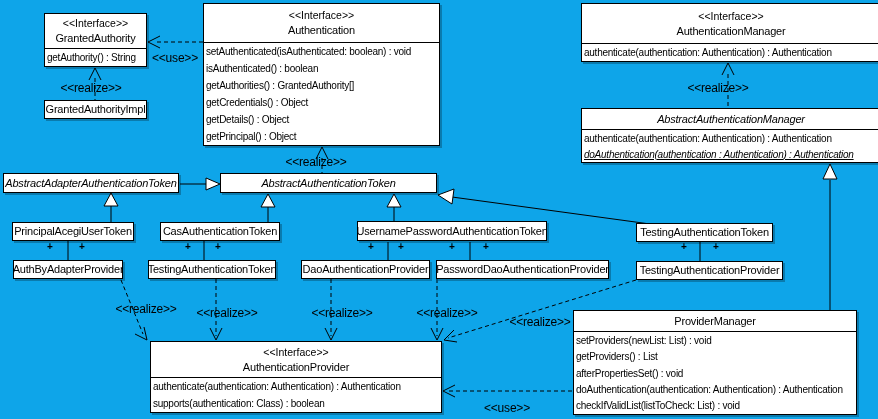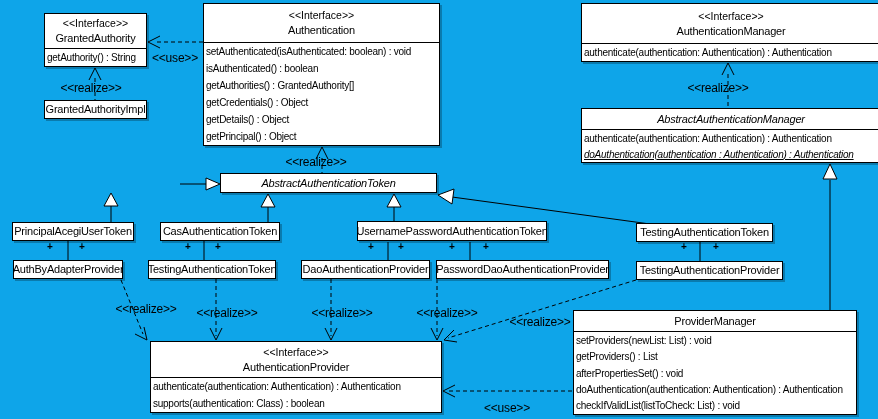--- a/index.html
+++ b/index.html
@@ -175,20 +175,25 @@
   <div class="cls it" style="left:581px;top:108px;width:300px;height:55px">
     <div class="hd" style="height:20px">
       <div class="nm">AbstractAuthenticationManager</div>
     </div>
     <div class="body">
       <div class="mt">authenticate(authentication: Authentication) : Authentication</div>
       <div class="mt abs">doAuthentication(authentication : Authentication) : Authentication</div>
     </div>
   </div>
 
+  <div class="cls one it" style="left:3px;top:173px;width:176px;height:20px">
+    <div class="hd">
+        <div class="nm">AbstractAdapterAuthenticationToken</div>
+      </div>
+  </div>
 
   <div class="cls one it" style="left:220px;top:173px;width:217px;height:20px">
     <div class="hd">
         <div class="nm">AbstractAuthenticationToken</div>
       </div>
   </div>
 
   <div class="cls one" style="left:12px;top:222px;width:122px;height:19px">
     <div class="hd">
         <div class="nm">PrincipalAcegiUserToken</div>

